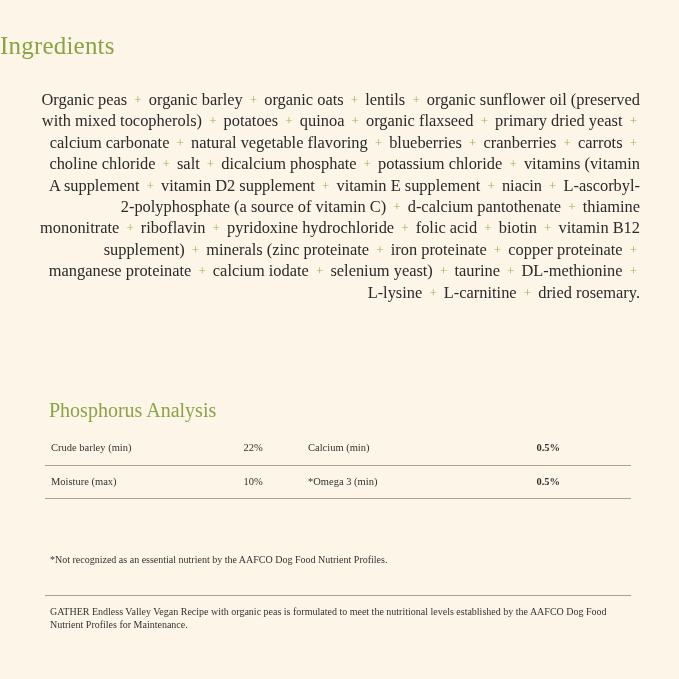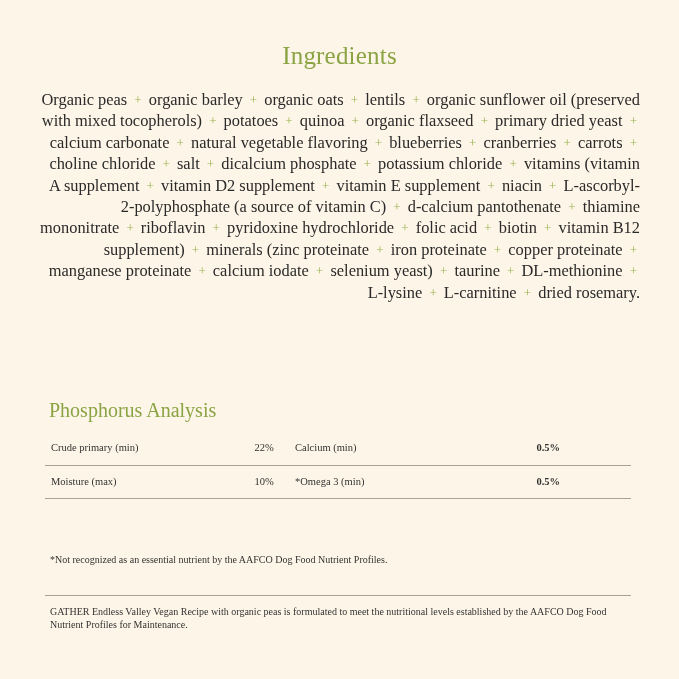--- a/index.html
+++ b/index.html
@@ -10,24 +10,24 @@
       width: 679px;
       height: 679px;
       background: #fdf5e7;
       position: relative;
       overflow: hidden;
       font-family: "DejaVu Serif", "Liberation Serif", serif;
       color: #2a2a2a;
     }
     .ingredients-title {
       position: absolute;
-      top: 42px;
+      top: 32px;
       left: 0;
       width: 679px;
-      text-align: center;
+      text-align: left;
       font-family: "Liberation Serif", "DejaVu Serif", serif;
       font-size: 25px;
       color: #8aa444;
       letter-spacing: 0.2px;
     }
     .ingredients-body {
       position: absolute;
       top: 90px;
       left: 40px;
       width: 600px;
@@ -65,22 +65,22 @@
       font-family: "Liberation Serif", "DejaVu Serif", serif;
       font-size: 10.5px;
       color: #333;
     }
     .cell {
       position: absolute;
       top: 10px;
       white-space: nowrap;
     }
     .c1 { left: 6px; }
-    .c2 { left: 204px; width: 30px; text-align: center; }
-    .c3 { left: 250px; }
+    .c2 { left: 193px; width: 30px; text-align: center; }
+    .c3 { left: 263px; }
     .c4 { left: 485px; width: 30px; text-align: right; font-weight: bold; }
     .footnote {
       position: absolute;
       top: 554px;
       left: 50px;
       font-family: "Liberation Serif", "DejaVu Serif", serif;
       font-size: 10px;
       color: #333;
     }
     .sep {
@@ -106,21 +106,21 @@
 <body>
 
 <div class="ingredients-title">Ingredients</div>
 
 <div class="ingredients-body" id="ingredients-body"><span>Organic peas</span> <span class="plus">+</span> <span>organic barley</span> <span class="plus">+</span> <span>organic oats</span> <span class="plus">+</span> <span>lentils</span> <span class="plus">+</span> <span>organic sunflower oil (preserved with mixed tocopherols)</span> <span class="plus">+</span> <span>potatoes</span> <span class="plus">+</span> <span>quinoa</span> <span class="plus">+</span> <span>organic flaxseed</span> <span class="plus">+</span> <span>primary dried yeast</span> <span class="plus">+</span> <span>calcium carbonate</span> <span class="plus">+</span> <span>natural vegetable flavoring</span> <span class="plus">+</span> <span>blueberries</span> <span class="plus">+</span> <span>cranberries</span> <span class="plus">+</span> <span>carrots</span> <span class="plus">+</span> <span>choline chloride</span> <span class="plus">+</span> <span>salt</span> <span class="plus">+</span> <span>dicalcium phosphate</span> <span class="plus">+</span> <span>potassium chloride</span> <span class="plus">+</span> <span>vitamins (vitamin A supplement</span> <span class="plus">+</span> <span>vitamin D2 supplement</span> <span class="plus">+</span> <span>vitamin E supplement</span> <span class="plus">+</span> <span>niacin</span> <span class="plus">+</span> <span>L-ascorbyl-2-polyphosphate (a source of vitamin C)</span> <span class="plus">+</span> <span>d-calcium pantothenate</span> <span class="plus">+</span> <span>thiamine mononitrate</span> <span class="plus">+</span> <span>riboflavin</span> <span class="plus">+</span> <span>pyridoxine hydrochloride</span> <span class="plus">+</span> <span>folic acid</span> <span class="plus">+</span> <span>biotin</span> <span class="plus">+</span> <span>vitamin B12 supplement)</span> <span class="plus">+</span> <span>minerals (zinc proteinate</span> <span class="plus">+</span> <span>iron proteinate</span> <span class="plus">+</span> <span>copper proteinate</span> <span class="plus">+</span> <span>manganese proteinate</span> <span class="plus">+</span> <span>calcium iodate</span> <span class="plus">+</span> <span>selenium yeast)</span> <span class="plus">+</span> <span>taurine</span> <span class="plus">+</span> <span>DL-methionine</span> <span class="plus">+</span> <span>L-lysine</span> <span class="plus">+</span> <span>L-carnitine</span> <span class="plus">+</span> <span>dried rosemary.</span></div>
 
 <div class="analysis-title">Phosphorus Analysis</div>
 
 <div class="analysis-table">
   <div class="row">
-    <span class="cell c1">Crude primary (min)</span>
+    <span class="cell c1">Crude barley (min)</span>
     <span class="cell c2">22%</span>
     <span class="cell c3">Calcium (min)</span>
     <span class="cell c4">0.5%</span>
   </div>
   <div class="row">
     <span class="cell c1">Moisture (max)</span>
     <span class="cell c2">10%</span>
     <span class="cell c3">*Omega 3 (min)</span>
     <span class="cell c4">0.5%</span>
   </div>

